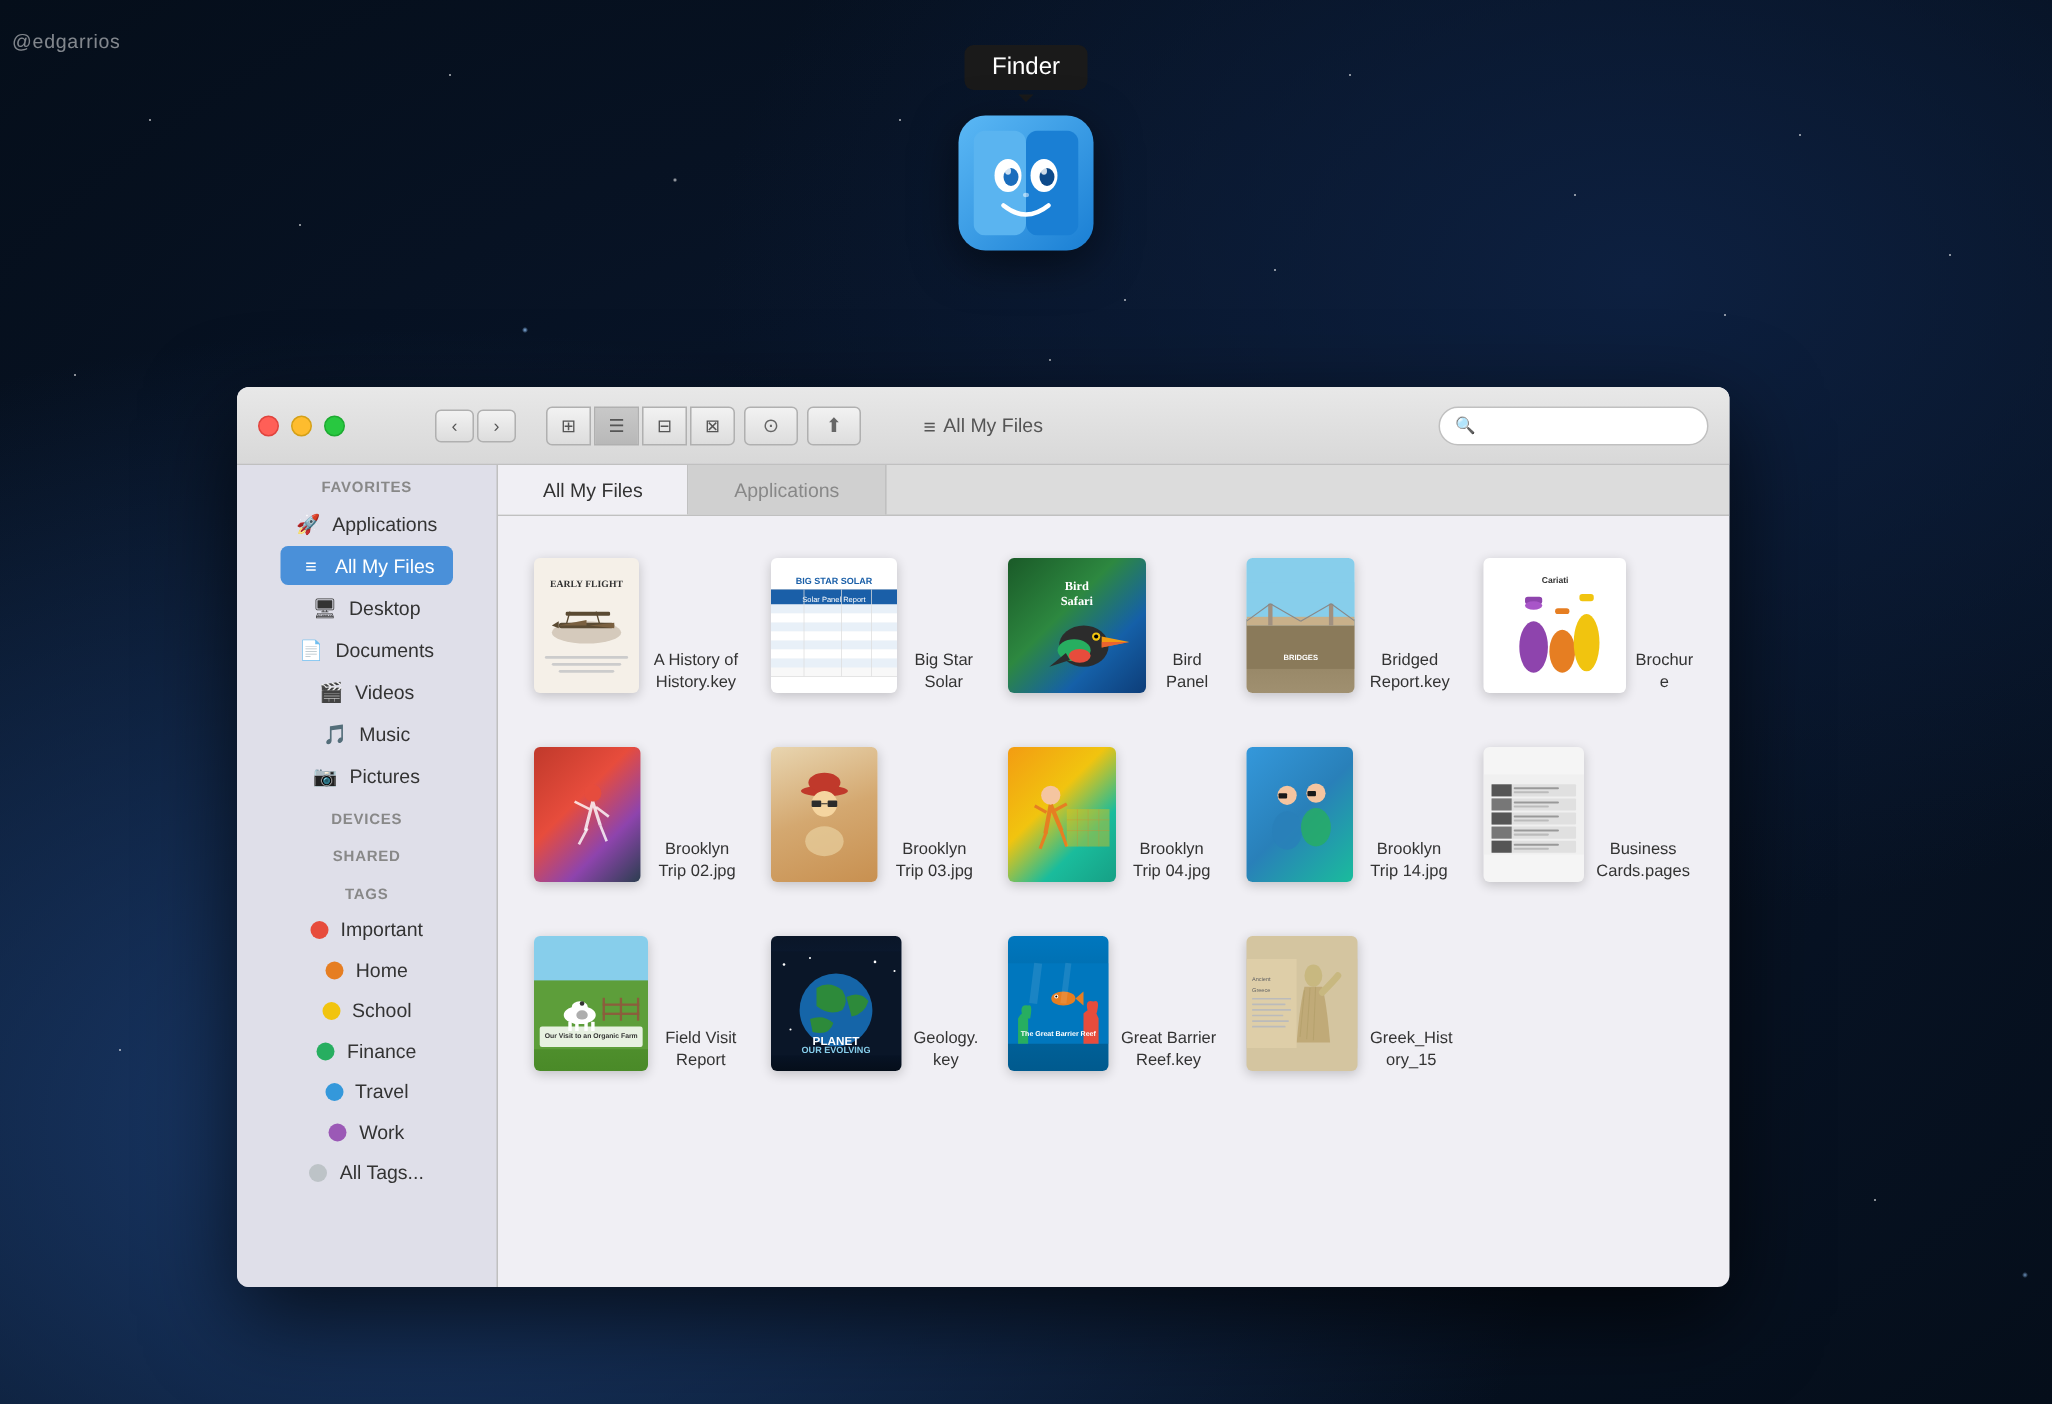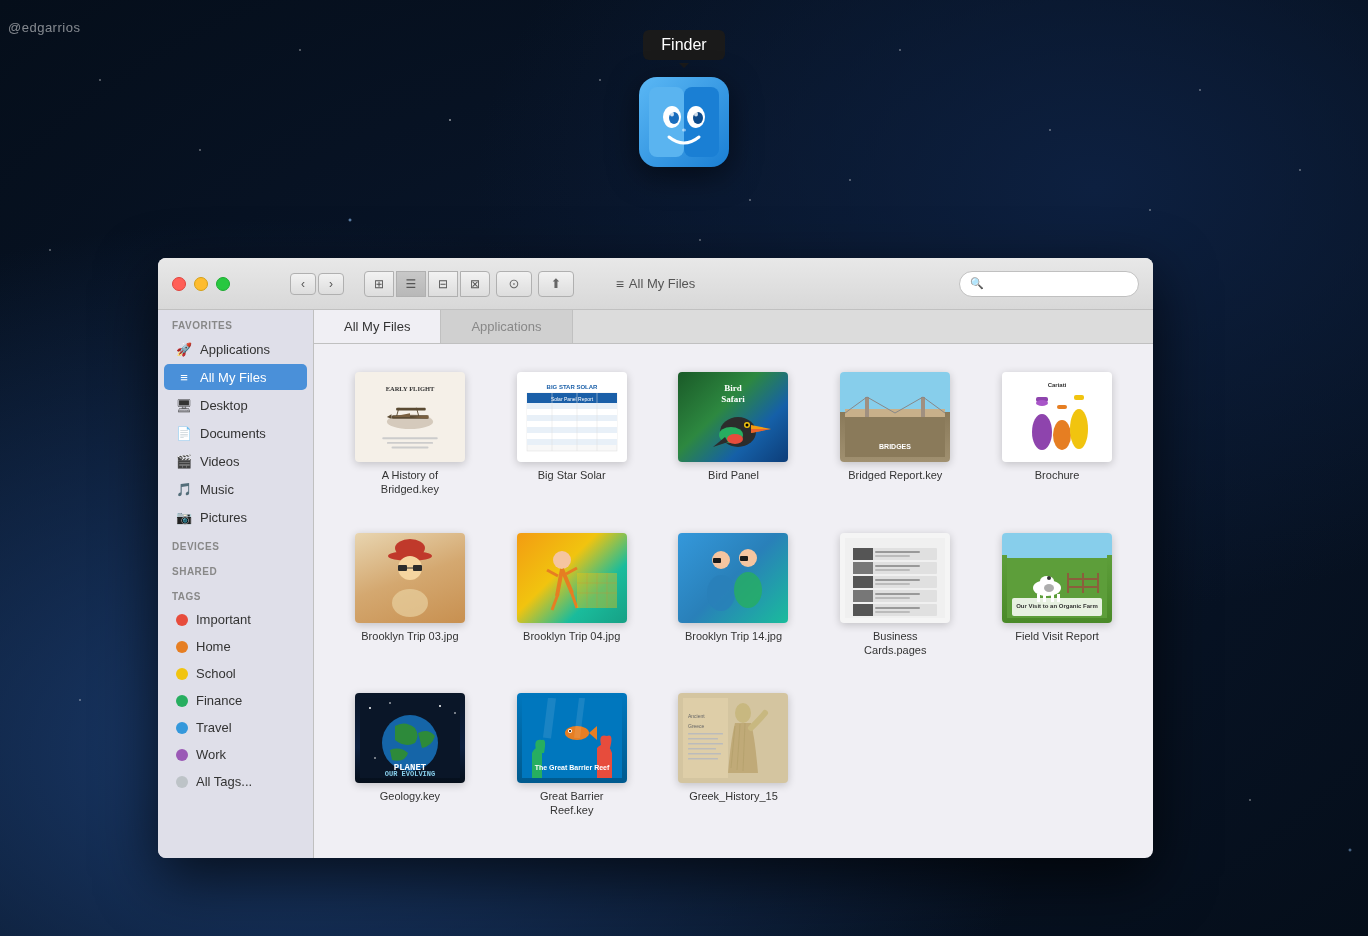--- a/index.html
+++ b/index.html
@@ -236,28 +236,29 @@
 
     
     .content-area {
       display: flex;
       flex: 1;
       overflow: hidden;
     }
 
     
     .sidebar {
-      width: 156px;
+      width: 174px;
       background: rgba(220,220,230,0.85);
       border-right: 1px solid #c0c0c0;
       display: flex;
       flex-direction: column;
       flex-shrink: 0;
       overflow-y: auto;
       padding-top: 0;
+      align-items: center;
     }
     .sidebar-section-label {
       font-size: 10px;
       font-weight: 700;
       color: #888;
       letter-spacing: 0.5px;
       padding: 10px 14px 4px;
       text-transform: uppercase;
     }
     .sidebar-item {
@@ -333,22 +334,22 @@
       overflow-y: auto;
       padding: 20px;
       display: grid;
       grid-template-columns: repeat(5, 1fr);
       gap: 20px 10px;
       align-content: start;
     }
 
     .file-item {
       display: flex;
-      flex-direction: column;
-      align-items: center;
+      flex-direction: row;
+      align-items: flex-end;
       gap: 6px;
       cursor: pointer;
       padding: 8px 4px;
       border-radius: 6px;
     }
 
     .file-thumb {
       width: 110px;
       height: 90px;
       border-radius: 4px;
@@ -553,21 +554,21 @@
               <polygon points="30,40 50,36 50,40" fill="#7a6040"></polygon>
               <polygon points="52,40 70,38 70,42" fill="#7a6040"></polygon>
 
               <polygon points="25,40 30,37 30,42" fill="#5a4a32"></polygon>
 
               <rect x="20" y="62" width="60" height="2" fill="#ccc" rx="1"></rect>
               <rect x="25" y="67" width="50" height="2" fill="#ccc" rx="1"></rect>
               <rect x="30" y="72" width="40" height="2" fill="#ccc" rx="1"></rect>
             </svg>
           </div>
-          <div class="file-name">A History of Bridged.key</div>
+          <div class="file-name">A History of History.key</div>
         </div>
 
         <div class="file-item">
           <div class="file-thumb thumb-big-star">
             <svg width="100" height="80" viewBox="0 0 100 80">
               <rect width="100" height="80" fill="#fff"></rect>
               <text x="50" y="12" text-anchor="middle" font-size="6" font-weight="bold" fill="#1a5fa8">BIG STAR SOLAR</text>
 
               <rect x="5" y="16" width="90" height="58" fill="#f8f8f8" stroke="#ddd" stroke-width="0.5"></rect>
 
@@ -652,20 +653,35 @@
 
               <ellipse cx="72" cy="52" rx="9" ry="20" fill="#f1c40f"></ellipse>
               <rect x="67" y="18" width="10" height="5" fill="#f1c40f" rx="2"></rect>
 
               <text x="50" y="10" text-anchor="middle" font-size="6" fill="#333" font-weight="bold">Cariati</text>
             </svg>
           </div>
           <div class="file-name">Brochure</div>
         </div>
 
+        <div class="file-item">
+          <div class="file-thumb" style="background: linear-gradient(135deg, #c0392b 0%, #e74c3c 40%, #8e44ad 70%, #2c3e50 100%);">
+            <svg width="100" height="80" viewBox="0 0 100 80">
+
+              <circle cx="55" cy="20" r="8" fill="#e74c3c" opacity="0.9"></circle>
+
+              <path d="M 55 28 L 48 55 M 55 28 L 62 50" stroke="rgba(255,255,255,0.8)" stroke-width="3" fill="none"></path>
+
+              <path d="M 52 35 L 38 28 M 58 33 L 70 42" stroke="rgba(255,255,255,0.8)" stroke-width="2.5" fill="none"></path>
+
+              <path d="M 50 53 L 42 68 M 62 50 L 68 65" stroke="rgba(255,255,255,0.8)" stroke-width="2.5" fill="none"></path>
+            </svg>
+          </div>
+          <div class="file-name">Brooklyn Trip 02.jpg</div>
+        </div>
 
         <div class="file-item">
           <div class="file-thumb" style="background: linear-gradient(160deg, #e8d5b0 0%, #d4a870 50%, #c89050 100%);">
             <svg width="100" height="80" viewBox="0 0 100 80">
 
               <ellipse cx="50" cy="18" rx="22" ry="5" fill="#c0392b"></ellipse>
 
               <ellipse cx="50" cy="10" rx="15" ry="9" fill="#c0392b"></ellipse>
 
               <circle cx="50" cy="30" r="12" fill="#f5d5a0"></circle>
@@ -780,21 +796,21 @@
               <rect x="60" y="48" width="32" height="2" fill="#8B5E3C"></rect>
 
               <rect x="5" y="60" width="90" height="18" fill="rgba(255,255,255,0.85)" rx="2"></rect>
               <text x="50" y="70" text-anchor="middle" font-size="6" fill="#333" font-weight="bold">Our Visit to an Organic Farm</text>
             </svg>
           </div>
           <div class="file-name">Field Visit Report</div>
         </div>
 
         <div class="file-item">
-          <div class="file-thumb" style="background: linear-gradient(180deg, #0a1628 0%, #0d2040 60%, #050e1a 100%); font-family: Liberation Mono, monospace;">
+          <div class="file-thumb" style="background: linear-gradient(180deg, #0a1628 0%, #0d2040 60%, #050e1a 100%);">
             <svg width="100" height="80" viewBox="0 0 100 80">
 
               <rect width="100" height="80" fill="#0a1628"></rect>
 
               <circle cx="10" cy="10" r="1" fill="white"></circle>
               <circle cx="30" cy="5" r="0.8" fill="white"></circle>
               <circle cx="80" cy="8" r="1" fill="white"></circle>
               <circle cx="95" cy="15" r="0.8" fill="white"></circle>
               <circle cx="15" cy="60" r="0.8" fill="white"></circle>
 

